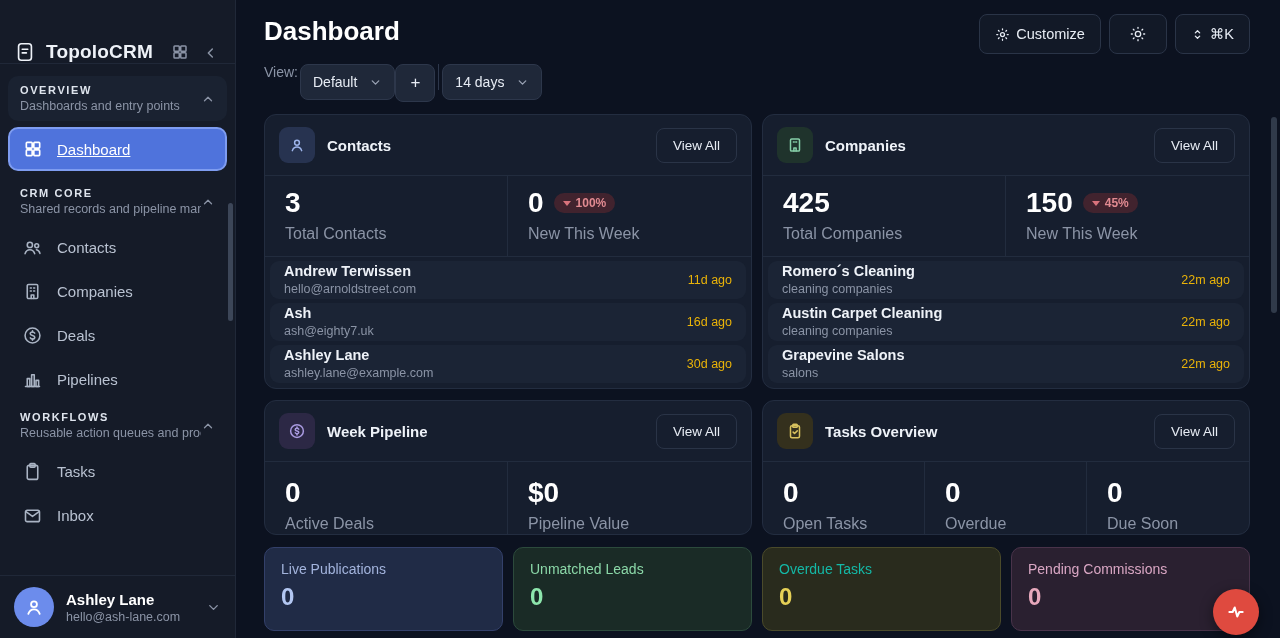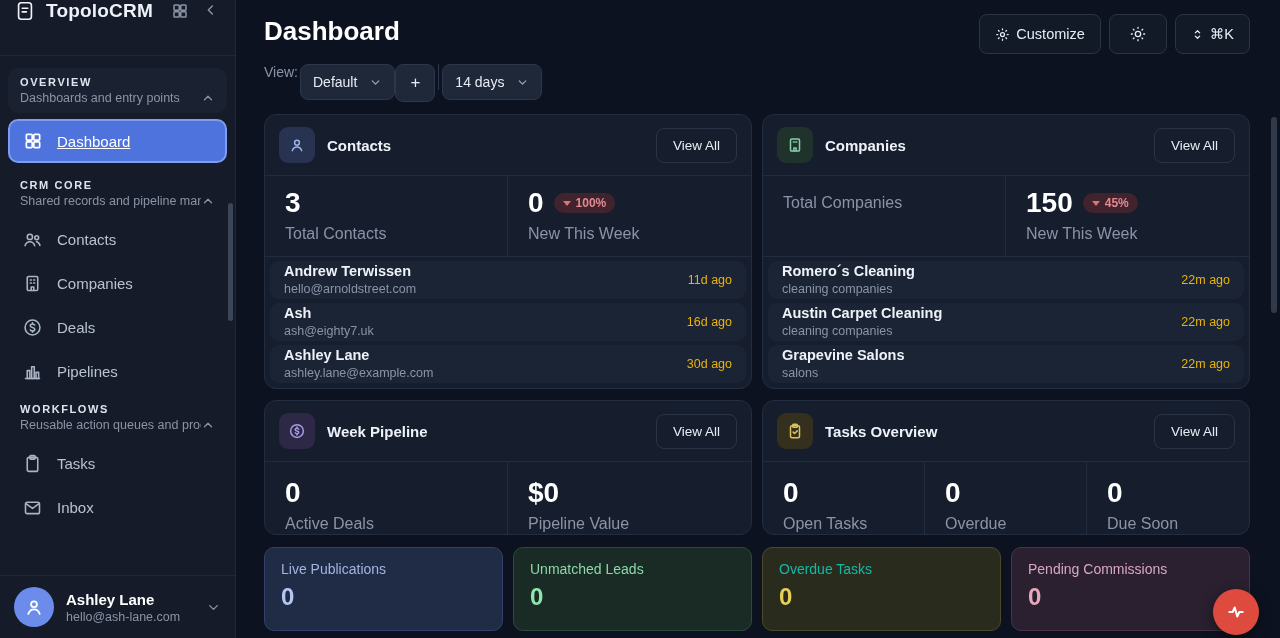--- a/index.html
+++ b/index.html
@@ -3,27 +3,27 @@
 <meta charset="utf-8">
 <style>
   * { margin:0; padding:0; box-sizing:border-box; }
   html,body { width:1280px; height:638px; overflow:hidden; background:#0c1220;
     font-family:"Liberation Sans", sans-serif; color:#eef2f8; }
   .app { display:flex; width:1280px; height:638px; }
 
   
   .sidebar { width:236px; flex-shrink:0; background:#151b28; border-right:1px solid #202838;
     display:flex; flex-direction:column; position:relative; }
-  .side-top { height:56px; display:flex; align-items:flex-start; gap:10px; padding:0 14px;
+  .side-top { height:64px; display:flex; align-items:flex-end; gap:10px; padding:0 14px;
     border-bottom:1px solid #202838; }
   .logo-icon { color:#eef2f8; display:flex; }
   .logo-text { font-size:19px; font-weight:700; letter-spacing:.2px; flex:1; }
   .side-top-btn { color:#8b94a6; display:flex; padding:2px; cursor:pointer; }
   .side-nav { flex:1; padding:10px 8px 0; overflow:hidden; }
-  .sec-head { display:flex; align-items:flex-end; padding:8px 12px; margin:2px 0; }
+  .sec-head { display:flex; align-items:center; padding:8px 12px; margin:2px 0; }
   .sec-card { background:#1a2231; border-radius:10px; }
   .sec-txt { flex:1; min-width:0; }
   .sec-title { font-size:11px; font-weight:700; letter-spacing:1.6px; color:#dfe5ee; }
   .sec-sub { font-size:12.5px; color:#8b94a6; margin-top:3px; white-space:nowrap; overflow:hidden; }
   .sec-chev { color:#8b94a6; display:flex; }
   .nav-item { display:flex; align-items:center; gap:14px; padding:11px 14px; border-radius:10px;
     color:#b9c2d1; font-size:15px; margin:1px 0; cursor:pointer; }
   .nav-item .ni-icon { display:flex; color:#aab4c4; }
   .nav-item.active { background:#4f73dc; border:2px solid #7e9cf0; color:#fff; margin:6px 0 8px; padding:10px 13px; }
   .nav-item.active .ni-icon { color:#fff; }
@@ -407,20 +407,23 @@
                 <path d="M10.5 20v-4h3v4"></path>
                 <line x1="9.8" y1="8" x2="11" y2="8"></line>
                 <line x1="13" y1="8" x2="14.2" y2="8"></line>
               </svg>
           </span>
           <span class="card-title">Companies</span>
           <button class="view-all">View All</button>
         </div>
         <div class="stats">
           <div class="stat">
+            <div class="stat-top">
+                <span class="stat-value">425</span>
+              </div>
             <div class="stat-label">Total Companies</div>
           </div>
           <div class="stat">
             <div class="stat-top">
               <span class="stat-value">150</span>
               <span class="badge">
                   <span class="tri-down"></span>
                   <span>45%</span>
                 </span>
             </div>

